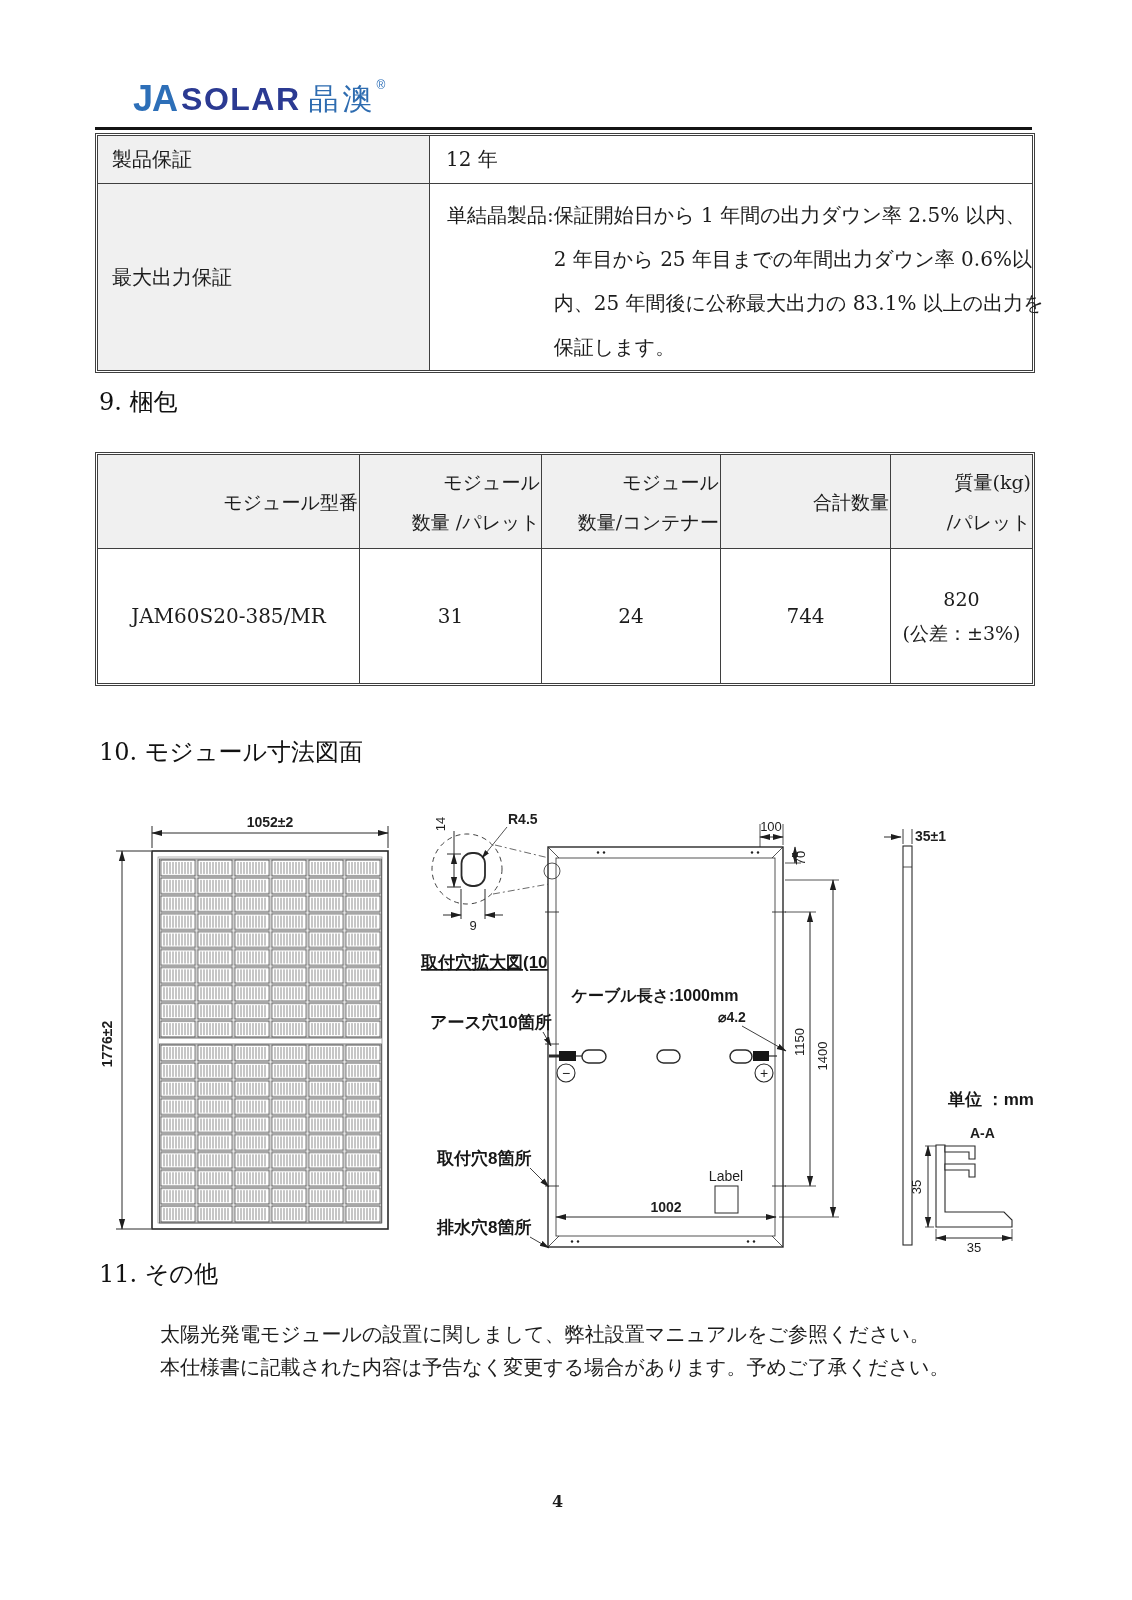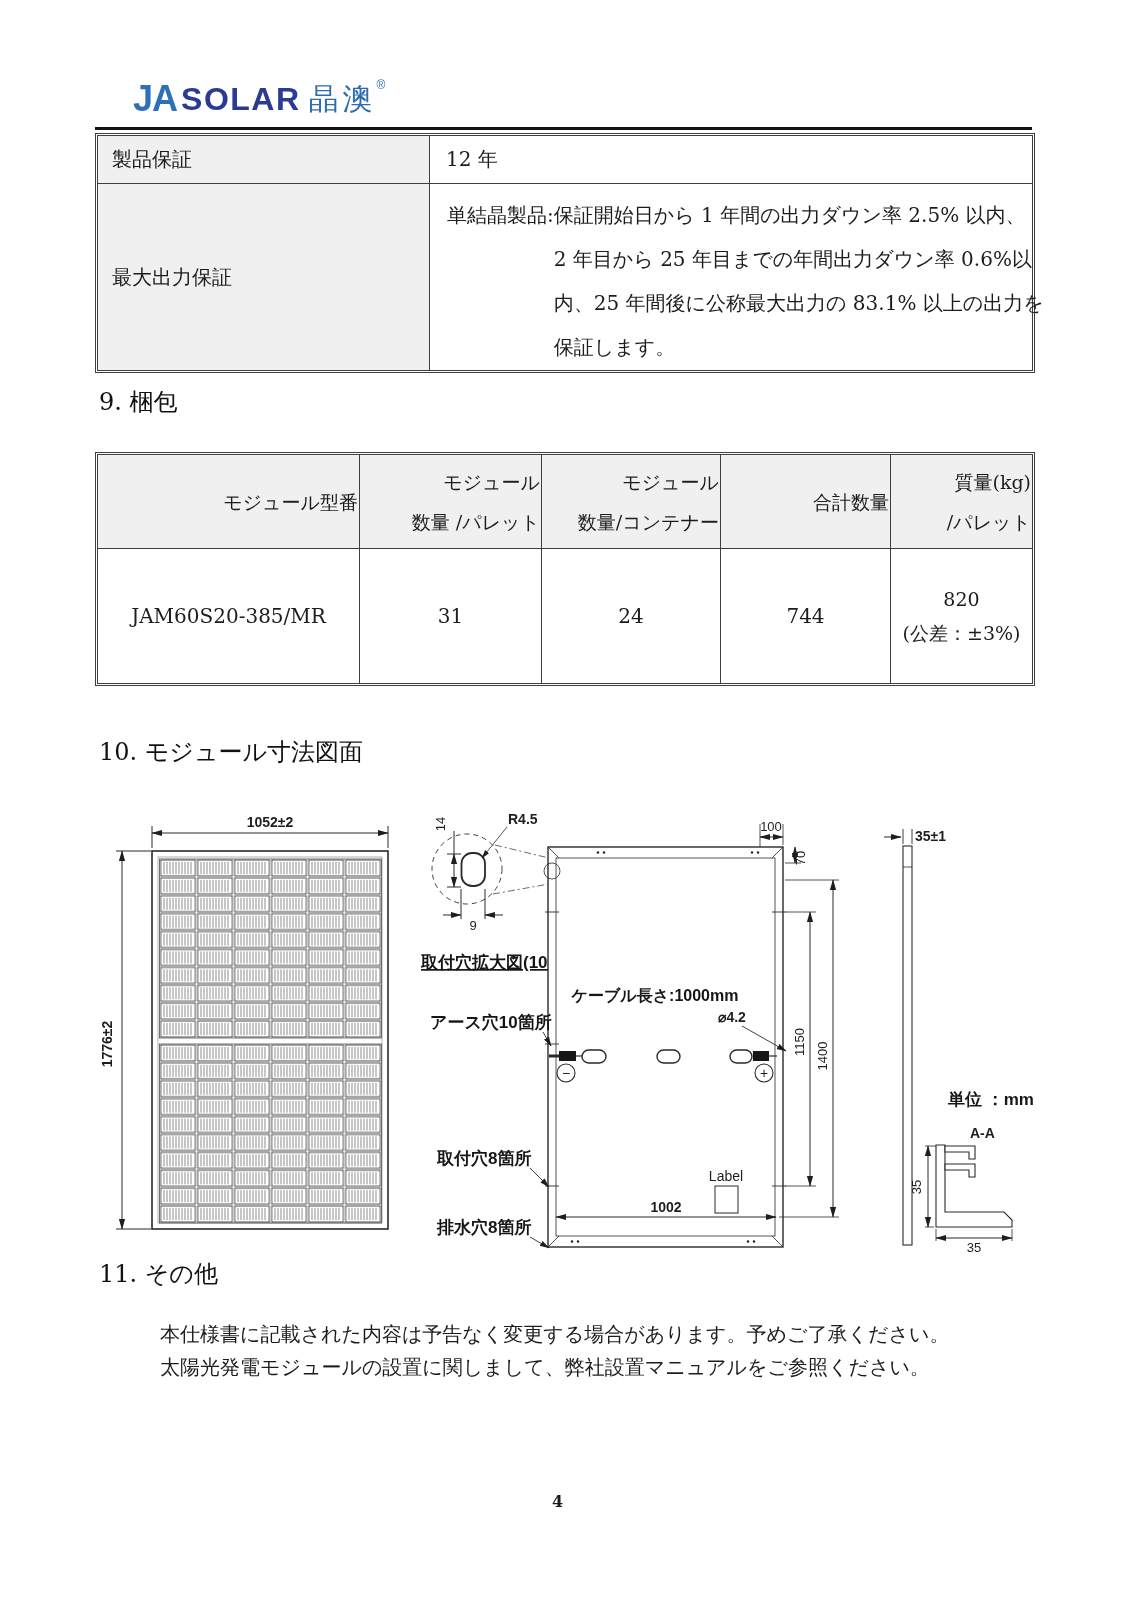--- a/index.html
+++ b/index.html
@@ -291,18 +291,18 @@
       <text class="t-dim" x="921" y="1187" text-anchor="middle" transform="rotate(-90 921 1187)">35</text>
       <line x1="936" y1="1229" x2="936" y2="1241" stroke-width="0.8"></line>
         <line x1="1012" y1="1229" x2="1012" y2="1241" stroke-width="0.8"></line>
       <line x1="936" y1="1238" x2="1012" y2="1238" marker-start="url(#arr)" marker-end="url(#arr)"></line>
       <text class="t-dim" x="974" y="1252" text-anchor="middle">35</text>
     </g>
   </svg>
 
   <div class="h-sec" style="top:1258px">11. その他</div>
   <div class="body-text">
+    <div>太陽光発電モジュールの設置に関しまして、弊社設置マニュアルをご参照ください。</div>
     <div>本仕様書に記載された内容は予告なく変更する場合があります。予めご了承ください。</div>
-    <div>太陽光発電モジュールの設置に関しまして、弊社設置マニュアルをご参照ください。</div>
   </div>
 
   <div class="page-num">4</div>
 </div>
 
 </body></html>

